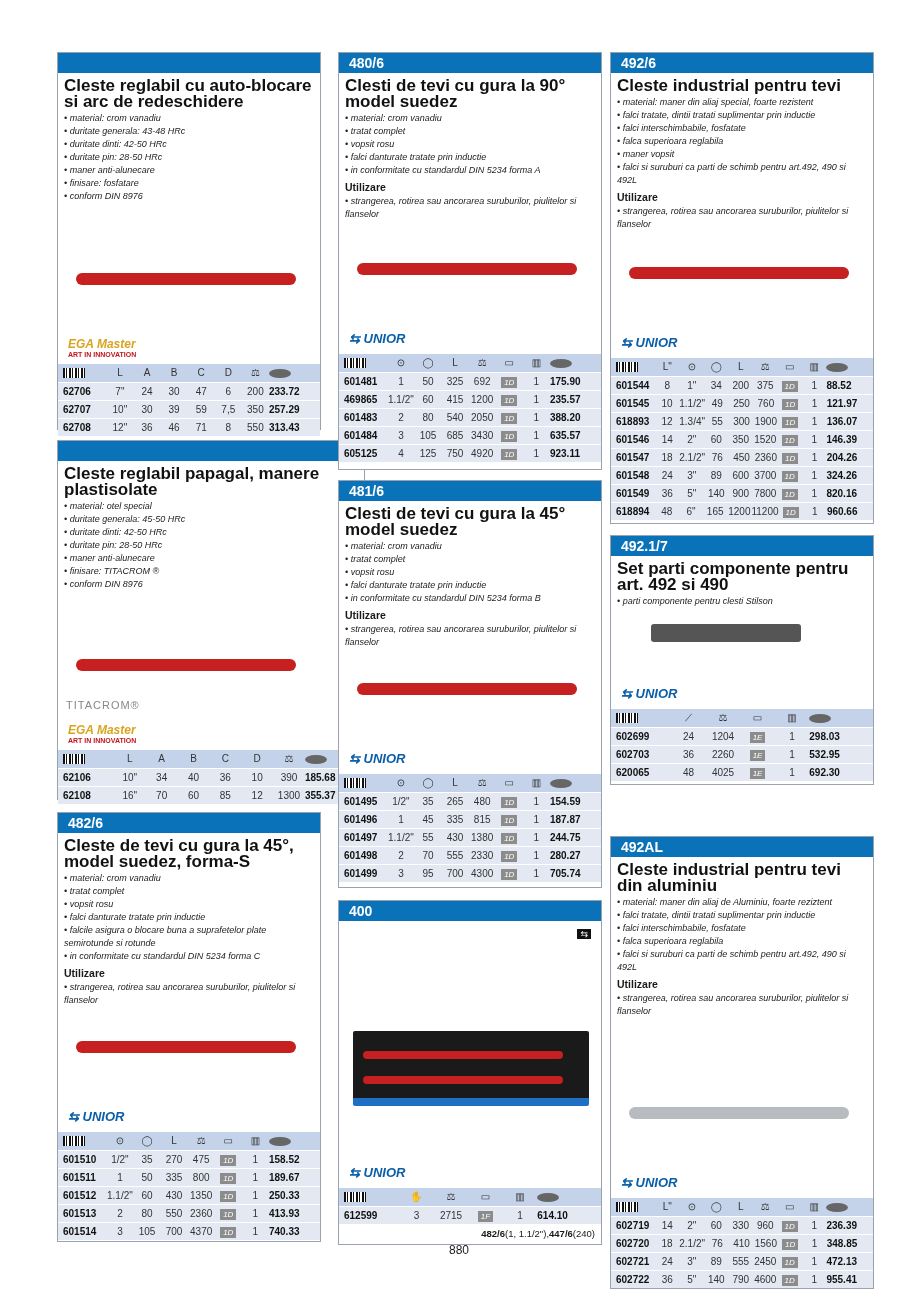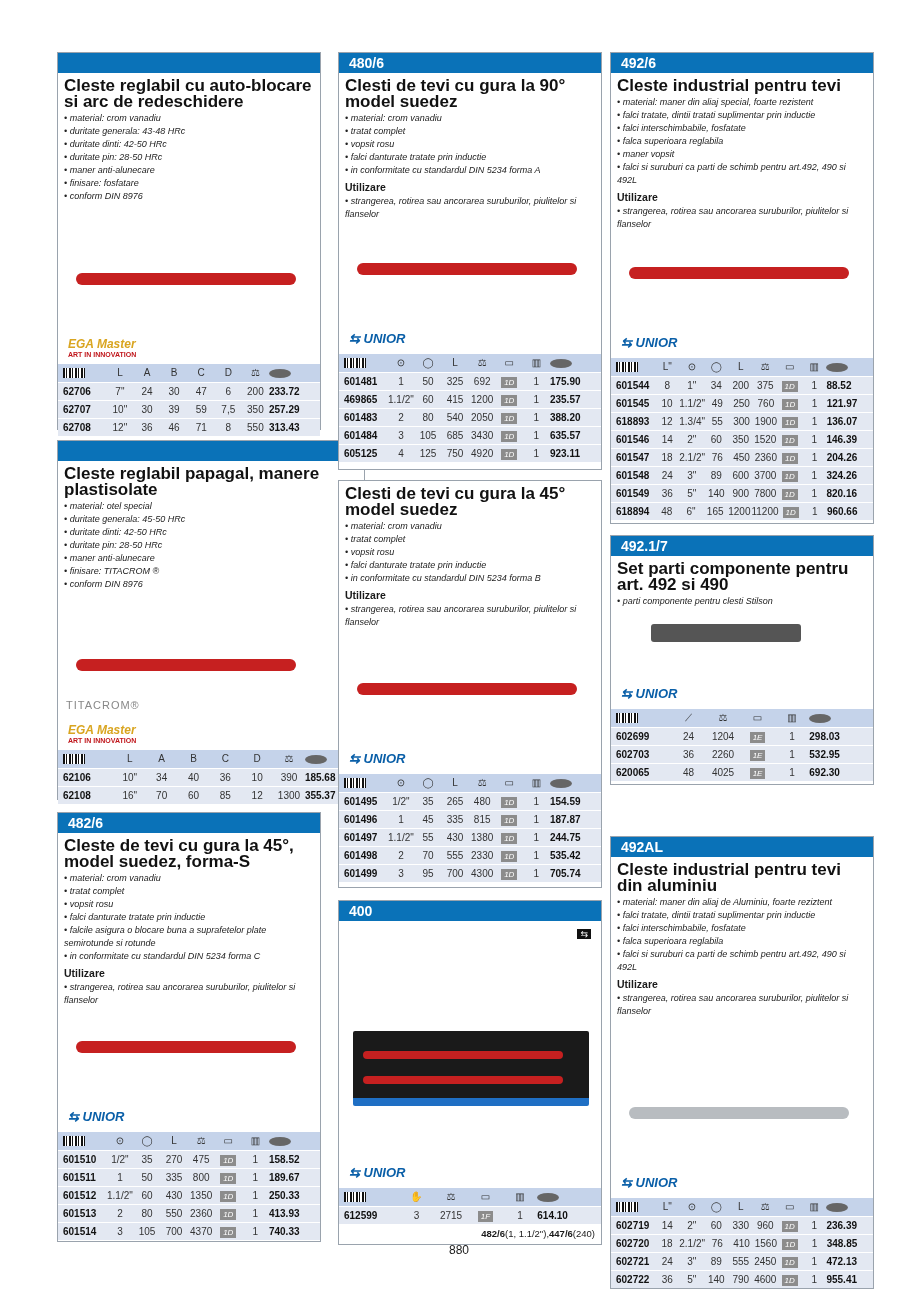--- a/index.html
+++ b/index.html
@@ -288,20 +288,21 @@
           <span>125</span>
           <span>750</span>
           <span>4920</span>
           <span><i class="badge">1D</i></span>
           <span>1</span>
           <span class="p">923.11</span>
         </div>
       </div>
     </div>
     <div class="card" style="left: 338px; top: 480px; width: 264px; height: 408px;">
+      <div class="hdr">481/6</div>
       <div class="title">Clesti de tevi cu gura la 45° model suedez</div>
       <ul class="feat">
         <li>material: crom vanadiu</li>
         <li>tratat complet</li>
         <li>vopsit rosu</li>
         <li>falci danturate tratate prin inductie</li>
         <li>in conformitate cu standardul DIN 5234 forma B</li>
       </ul>
       <div class="use">Utilizare</div>
       <ul class="feat">
@@ -351,21 +352,21 @@
           <span class="p">244.75</span>
         </div>
         <div class="trow">
           <span class="c">601498</span>
           <span>2</span>
           <span>70</span>
           <span>555</span>
           <span>2330</span>
           <span><i class="badge">1D</i></span>
           <span>1</span>
-          <span class="p">535.42</span>
+          <span class="p">280.27</span>
         </div>
         <div class="trow">
           <span class="c">601499</span>
           <span>3</span>
           <span>95</span>
           <span>700</span>
           <span>4300</span>
           <span><i class="badge">1D</i></span>
           <span>1</span>
           <span class="p">705.74</span>

